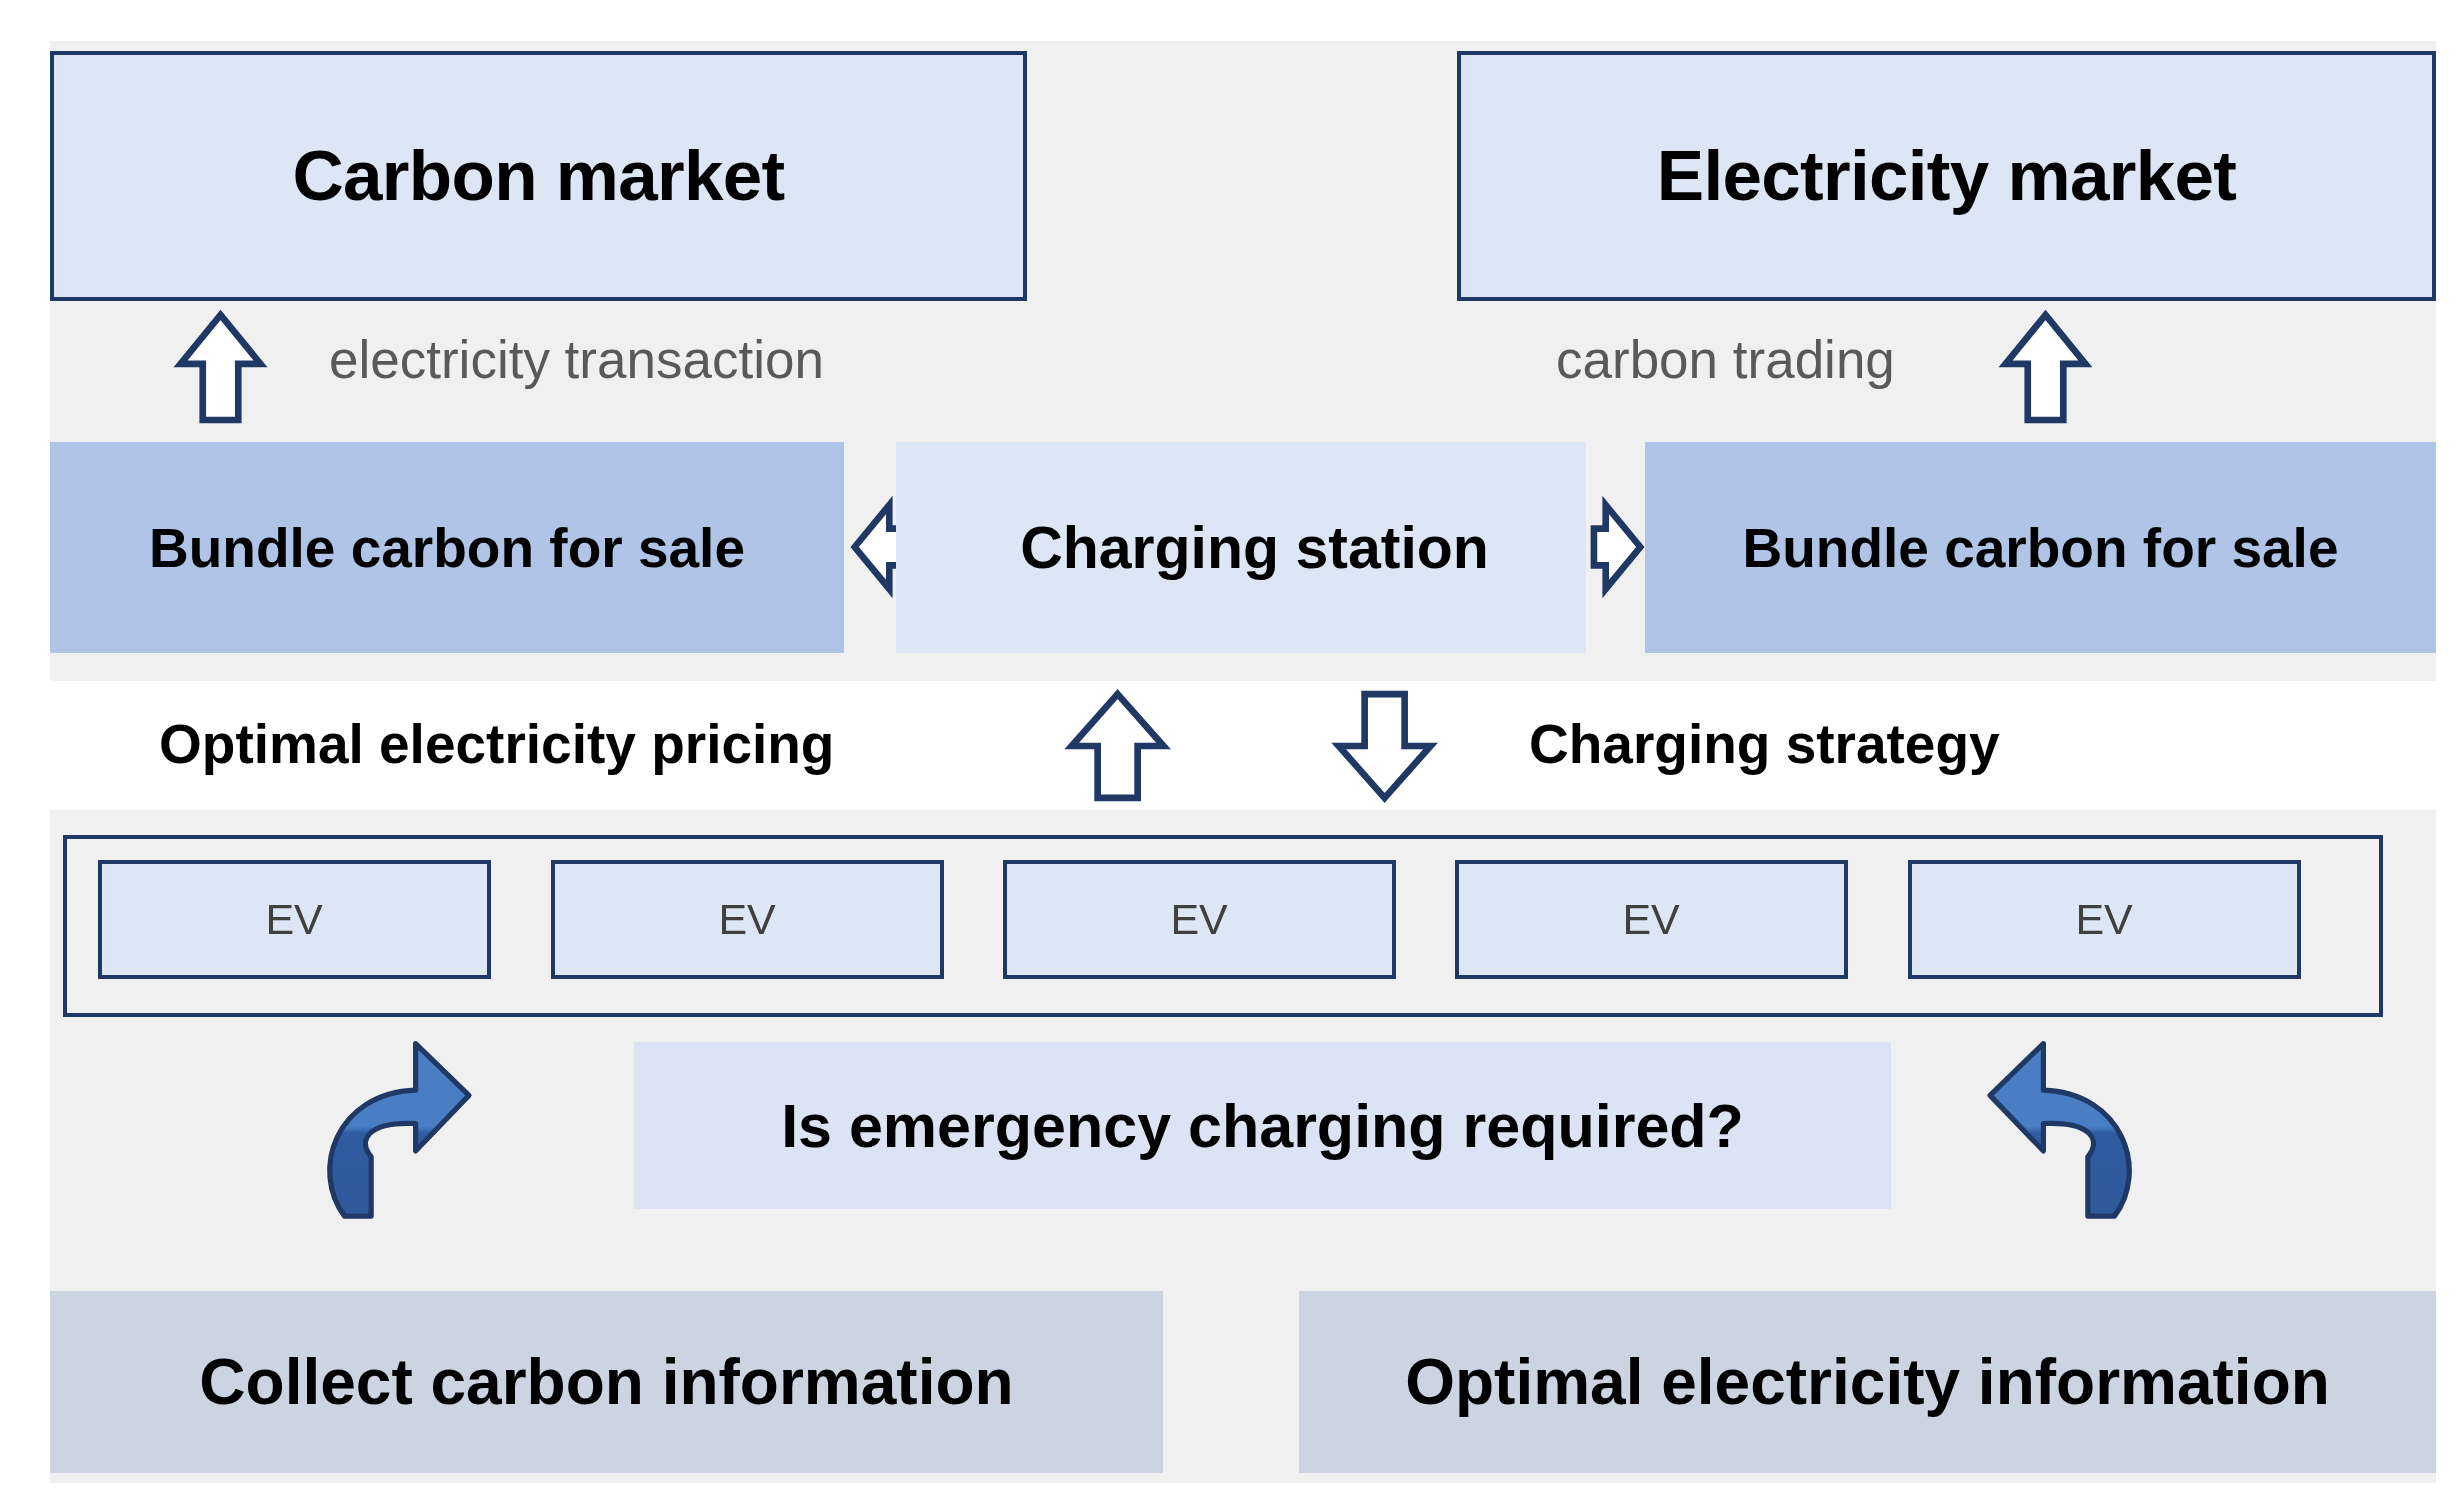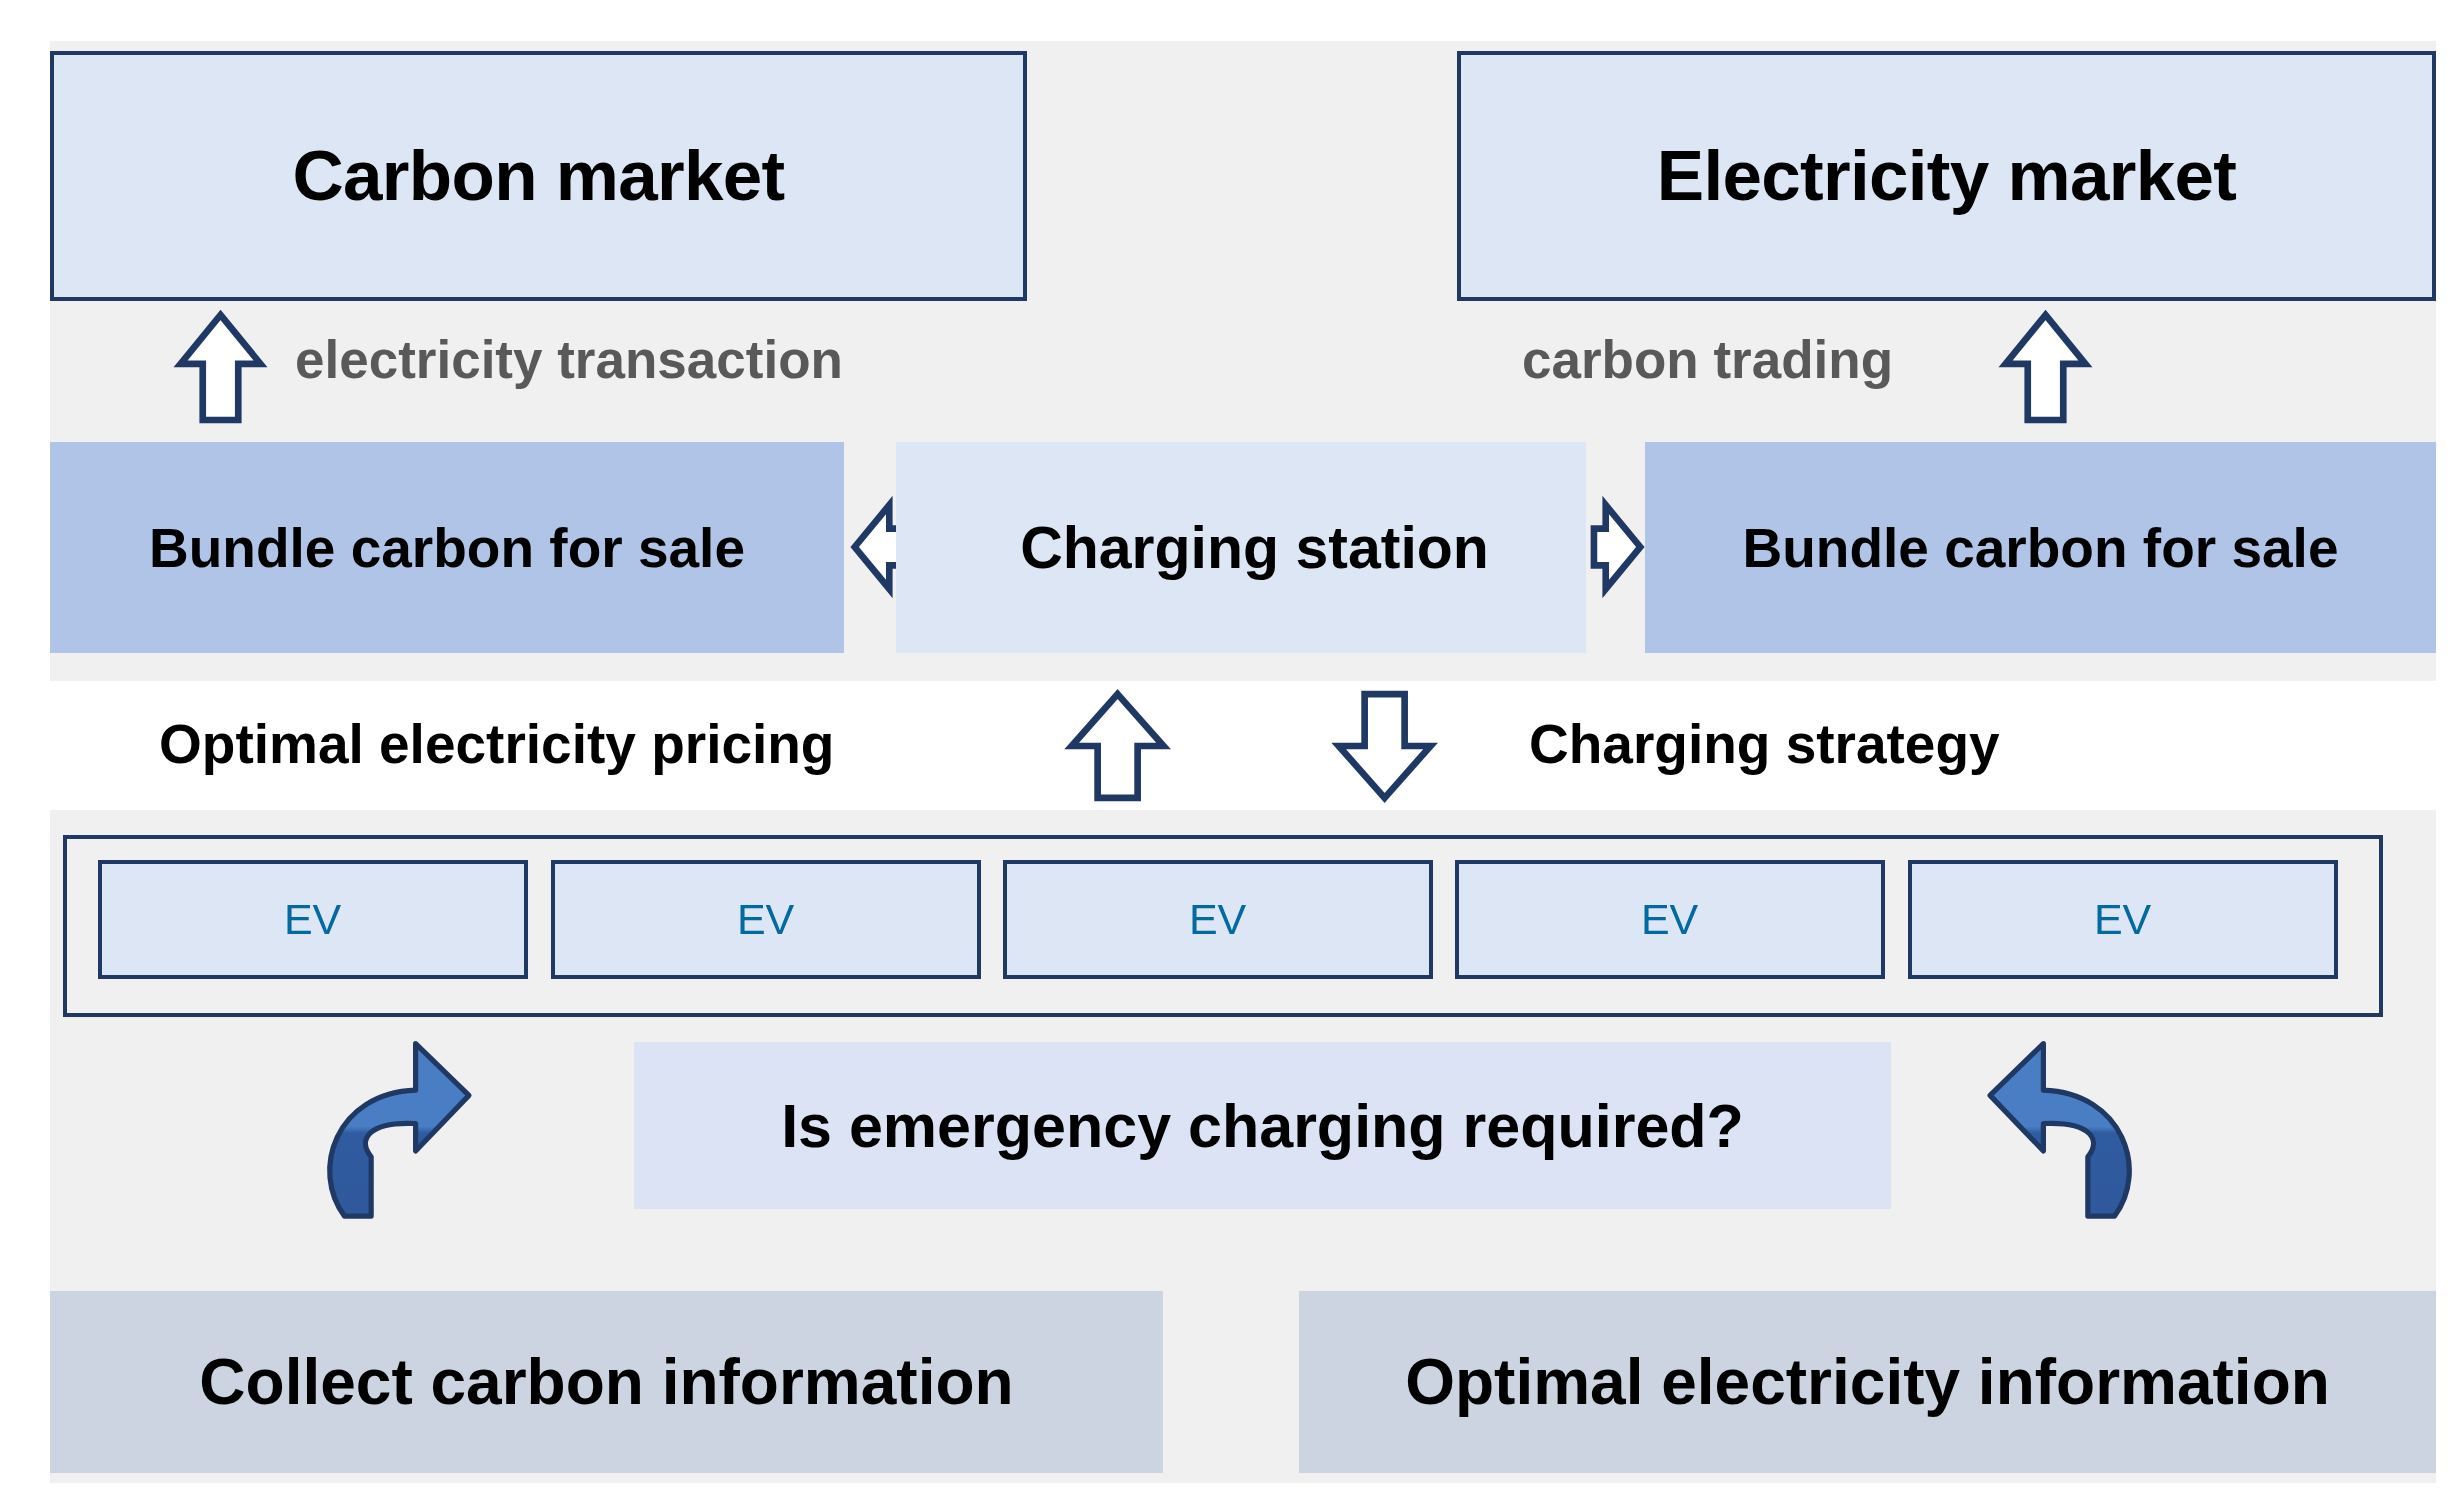--- a/index.html
+++ b/index.html
@@ -26,40 +26,40 @@
   #bundle-left{left:0px;top:401px;width:794px;height:211px;}
   #bundle-right{left:1595px;top:401px;width:791px;height:211px;}
 
   
   #charging-station{left:846px;top:401px;width:690px;height:211px;
                     background:#dce6f4;font-weight:bold;color:#000;font-size:59px;padding-left:27px;}
 
   
   #ev-container{position:absolute;left:12.6px;top:24.5px;width:2320px;height:182px;
                 border:4.5px solid #1f3864;background:#f0f0f0;box-sizing:border-box;}
-  .ev-box{position:absolute;top:21.5px;width:430px;height:119px;
+  .ev-box{position:absolute;top:21.5px;width:393px;height:119px;
           background:#dce6f4;border:4.5px solid #1f3864;box-sizing:border-box;
           display:flex;align-items:center;justify-content:center;
-          font-size:43px;color:#0369a1;font-weight:normal;}
+          font-size:43px;color:#404040;font-weight:normal;}
 
   
   #emergency-box{left:584px;top:232px;width:1257px;height:167px;
                  background:#dce3f4;font-weight:bold;color:#000;font-size:61px;}
 
   
   .collect{background:#ccd4e2;font-weight:bold;color:#000;font-size:64px;}
   #collect-carbon{left:0px;top:481px;width:1113px;height:182px;}
   #collect-electricity{left:1249px;top:481px;width:1137px;height:182px;}
 
   
   .band-label{position:absolute;font-weight:bold;color:#000;
               font-size:55px;white-space:nowrap;}
   
-  .flow-label{position:absolute;font-weight:bold;color:#595959;
-              font-size:53px;white-space:nowrap;}
+  .flow-label{position:absolute;font-weight:normal;color:#595959;
+              font-size:53px;white-space:nowrap;margin-left:34px;}
 
   .svg-abs{position:absolute;overflow:visible;}
 </style>
 </head>
 <body>
 
 <div class="panel" id="upper-panel">
 
   <div class="box market" id="carbon-market">Carbon market</div>
 

